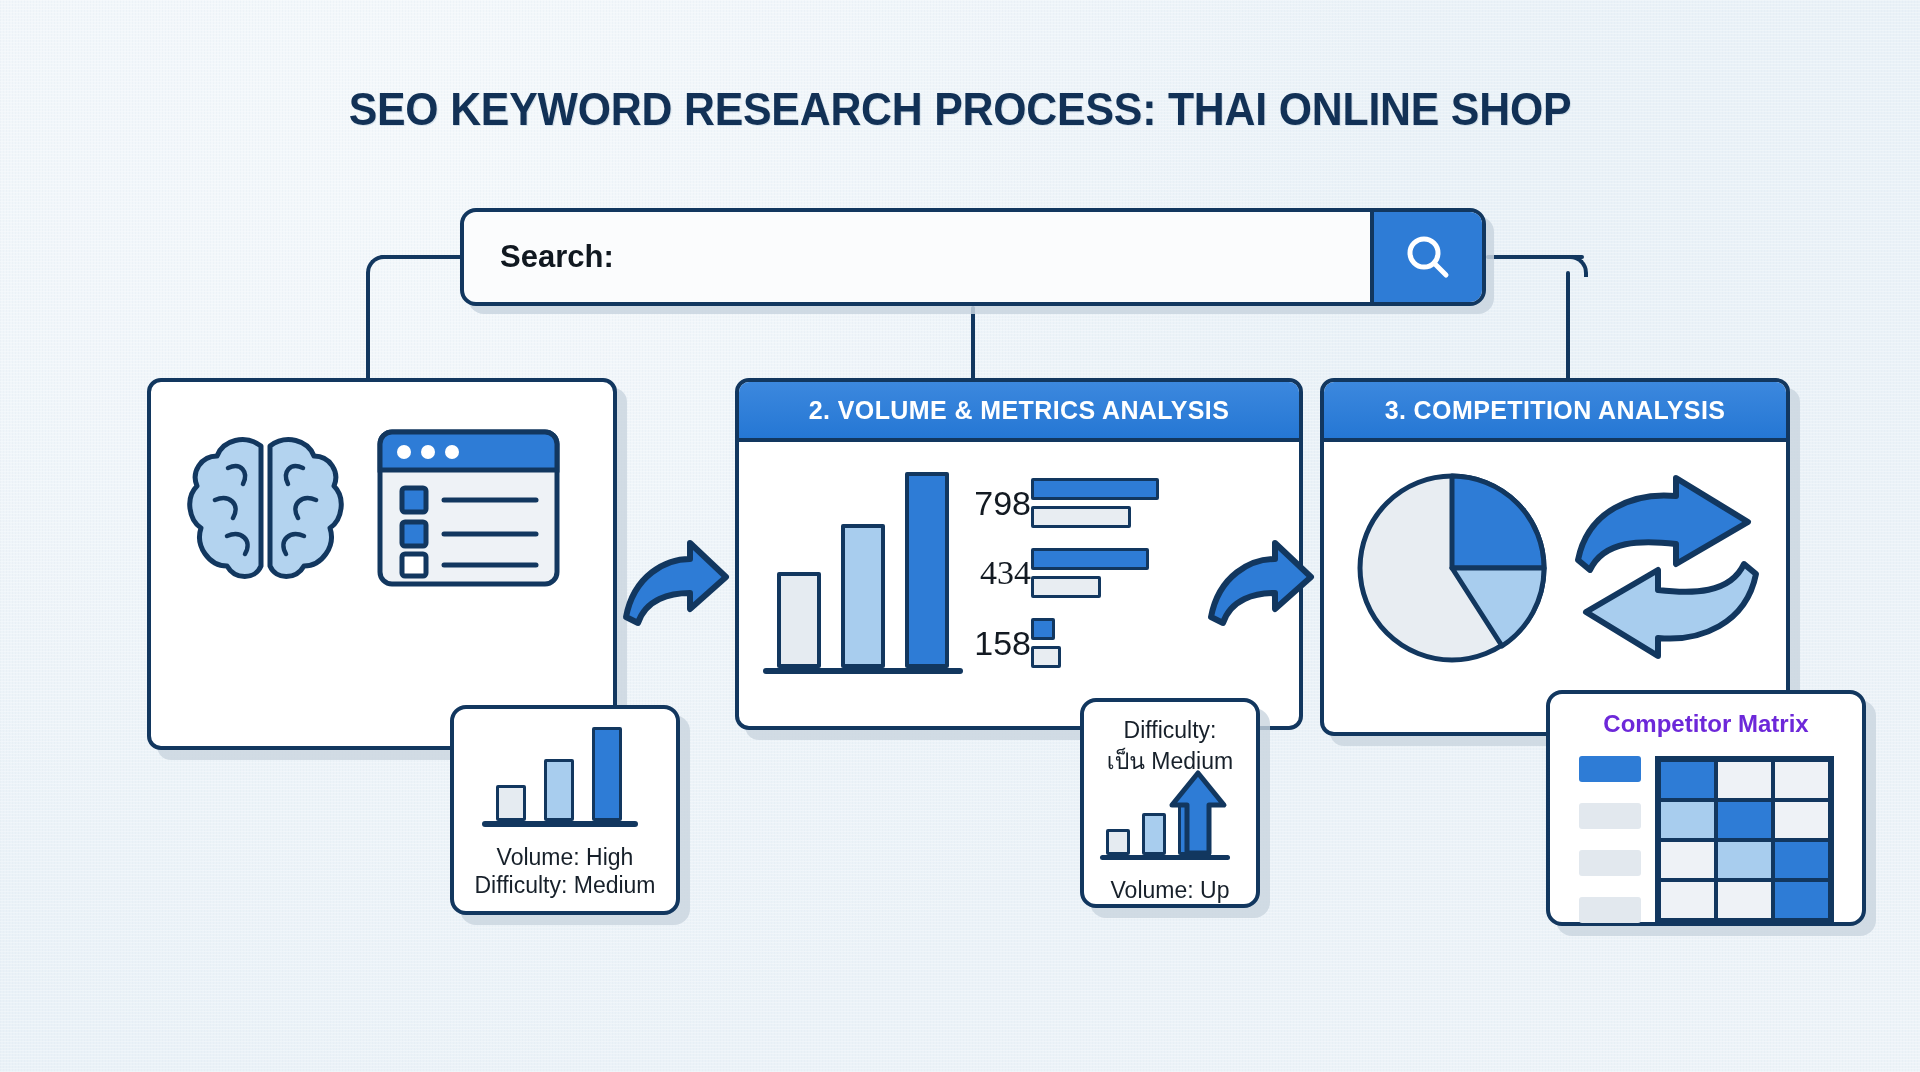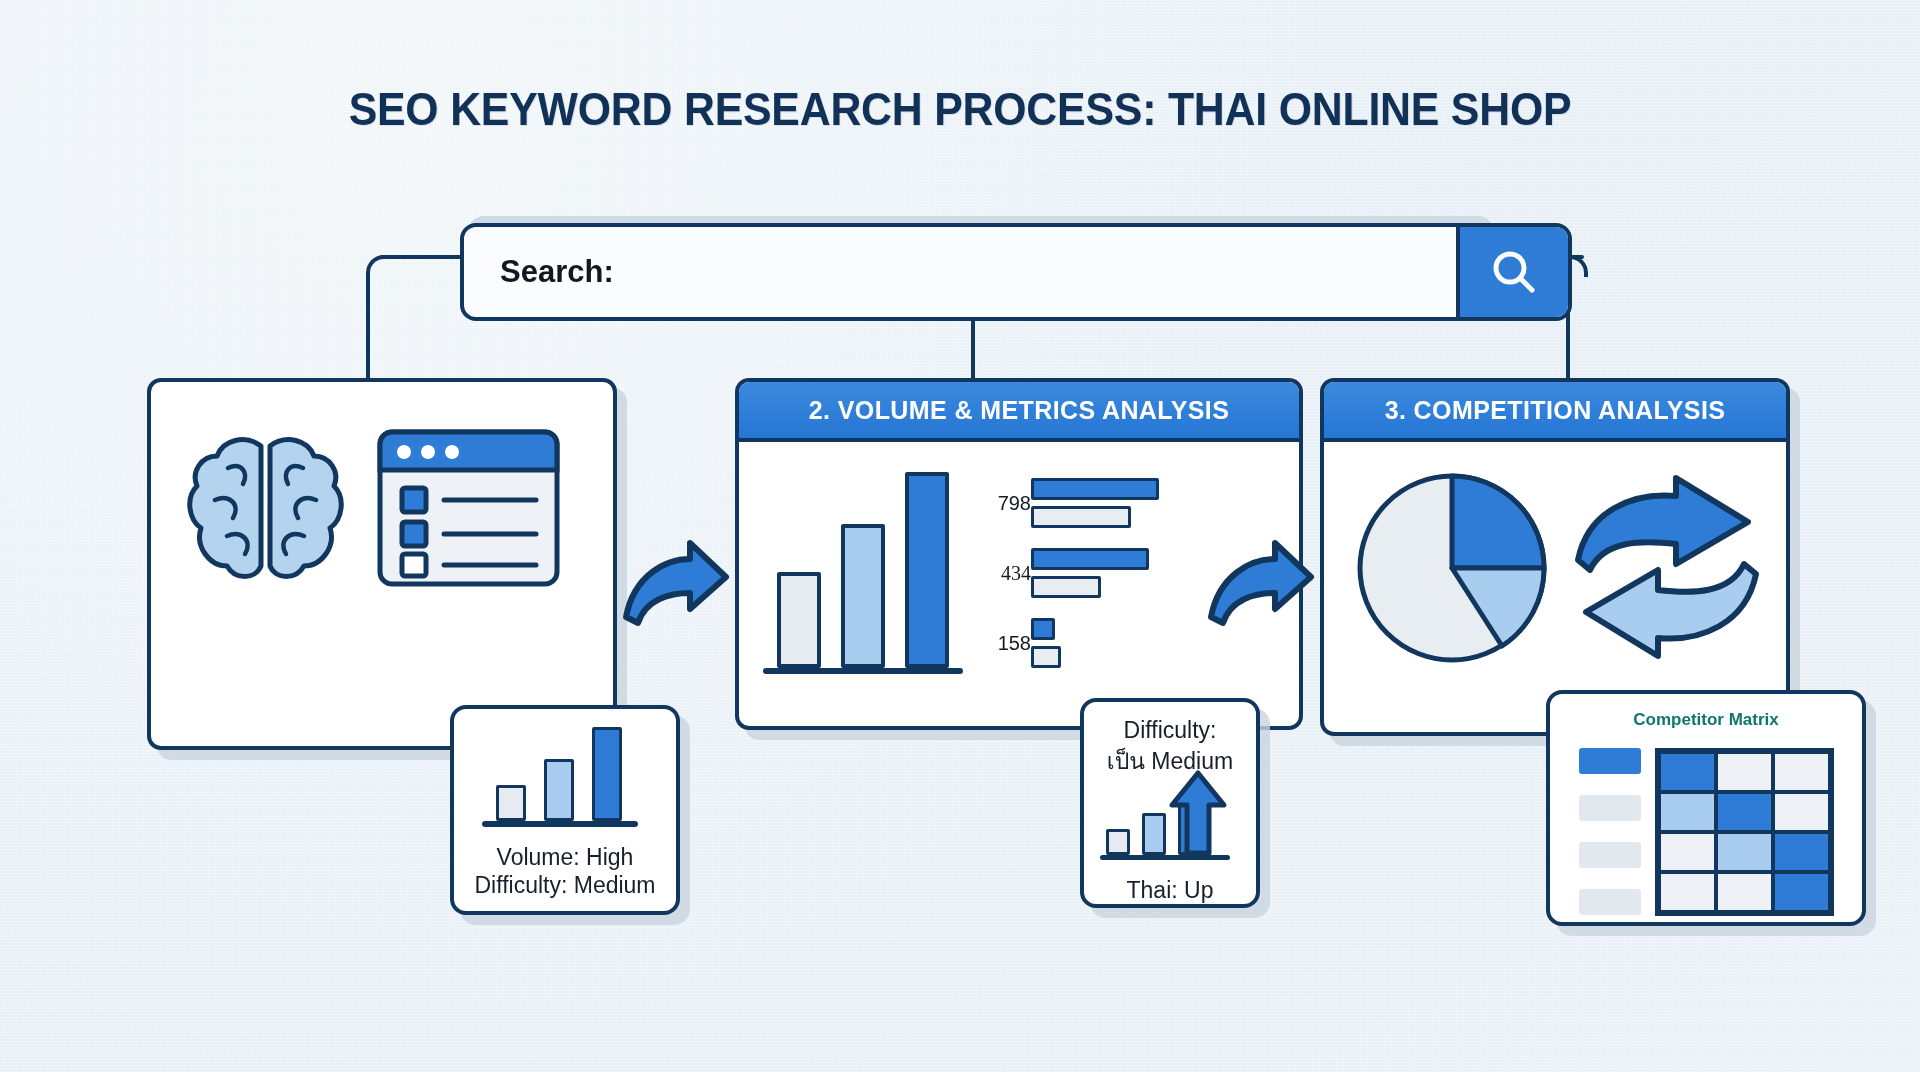--- a/index.html
+++ b/index.html
@@ -74,29 +74,28 @@
     position: absolute;
     left: 468px; top: 216px;
     width: 1026px; height: 98px;
     background: #c9d5df;
     border-radius: 16px;
     opacity: .85;
   }
   .searchbar {
     position: absolute;
     left: 460px; top: 208px;
-    width: 1112px; height: 98px;
+    width: 1026px; height: 98px;
     background: #fbfcfd;
     border: 4px solid #12375f;
     border-radius: 16px;
     display: flex;
     align-items: stretch;
     overflow: hidden;
     box-sizing: border-box;
-    margin-top: 15px;
   }
   .search-text-area {
     flex: 1;
     display: flex;
     align-items: center;
     padding-left: 36px;
     min-width: 0;
   }
   .search-label {
     font-size: 31px;
@@ -172,34 +171,34 @@
     align-items: center;
   }
   .card-text {
     font-size: 23px;
     color: #17202a;
     line-height: 1.22;
     text-align: center;
     white-space: nowrap;
   }
   .card-title {
-    font-size: 17px;
+    font-size: 24px;
     font-weight: 700;
-    color: #0f766e;
+    color: #6d28d9;
     text-align: center;
   }
 
   
   .metric-row {
     position: absolute;
     display: flex;
     align-items: center;
   }
   .metric-num {
-    font-size: 20px;
+    font-size: 34px;
     color: #131a22;
     width: 62px;
     text-align: right;
   }
   .metric-bars { display: flex; flex-direction: column; gap: 6px; }
   .hbar {
     height: 22px;
     border: 3px solid #12375f;
     box-sizing: border-box;
     border-radius: 2px;
@@ -411,21 +410,21 @@
       <div class="vbar vbar-sm" style="left:6px; width:24px; height:26px; background:#e5ebf1;"></div>
       <div class="vbar vbar-sm" style="left:42px; width:24px; height:42px; background:#a8cdee;"></div>
       <div class="vbar vbar-sm" style="left:78px; width:24px; height:58px; background:#2e7cd6;"></div>
       <span style="position:absolute; left:68px; bottom:0;">
         <svg width="60" height="84" viewBox="0 0 60 84">
           <path d="M30 2 L56 34 L41 34 L41 82 L19 82 L19 34 L4 34 Z" fill="#2e7cd6" stroke="#12375f" stroke-width="5" stroke-linejoin="round"></path>
         </svg>
       </span>
       <div class="baseline" style="left:0; bottom:-5px; width:130px; height:5px;"></div>
     </div>
-    <div class="card-text" style="margin-top:18px;">Thai: Up</div>
+    <div class="card-text" style="margin-top:18px;">Volume: Up</div>
   </div>
 
   <div class="card-shadow" style="left:1556px; top:700px; width:320px; height:236px;"></div>
   <div class="card" style="left:1546px; top:690px; width:320px; height:236px; padding-top:16px;">
     <div class="card-title">Competitor Matrix</div>
     <div style="display:flex; align-items:flex-start; margin-top:18px;">
       <div class="mlegend">
         <span class="mlrow" style="background:#2e7cd6;"></span>
         <span class="mlrow" style="background:#e2e8ee;"></span>
         <span class="mlrow" style="background:#e2e8ee;"></span>

